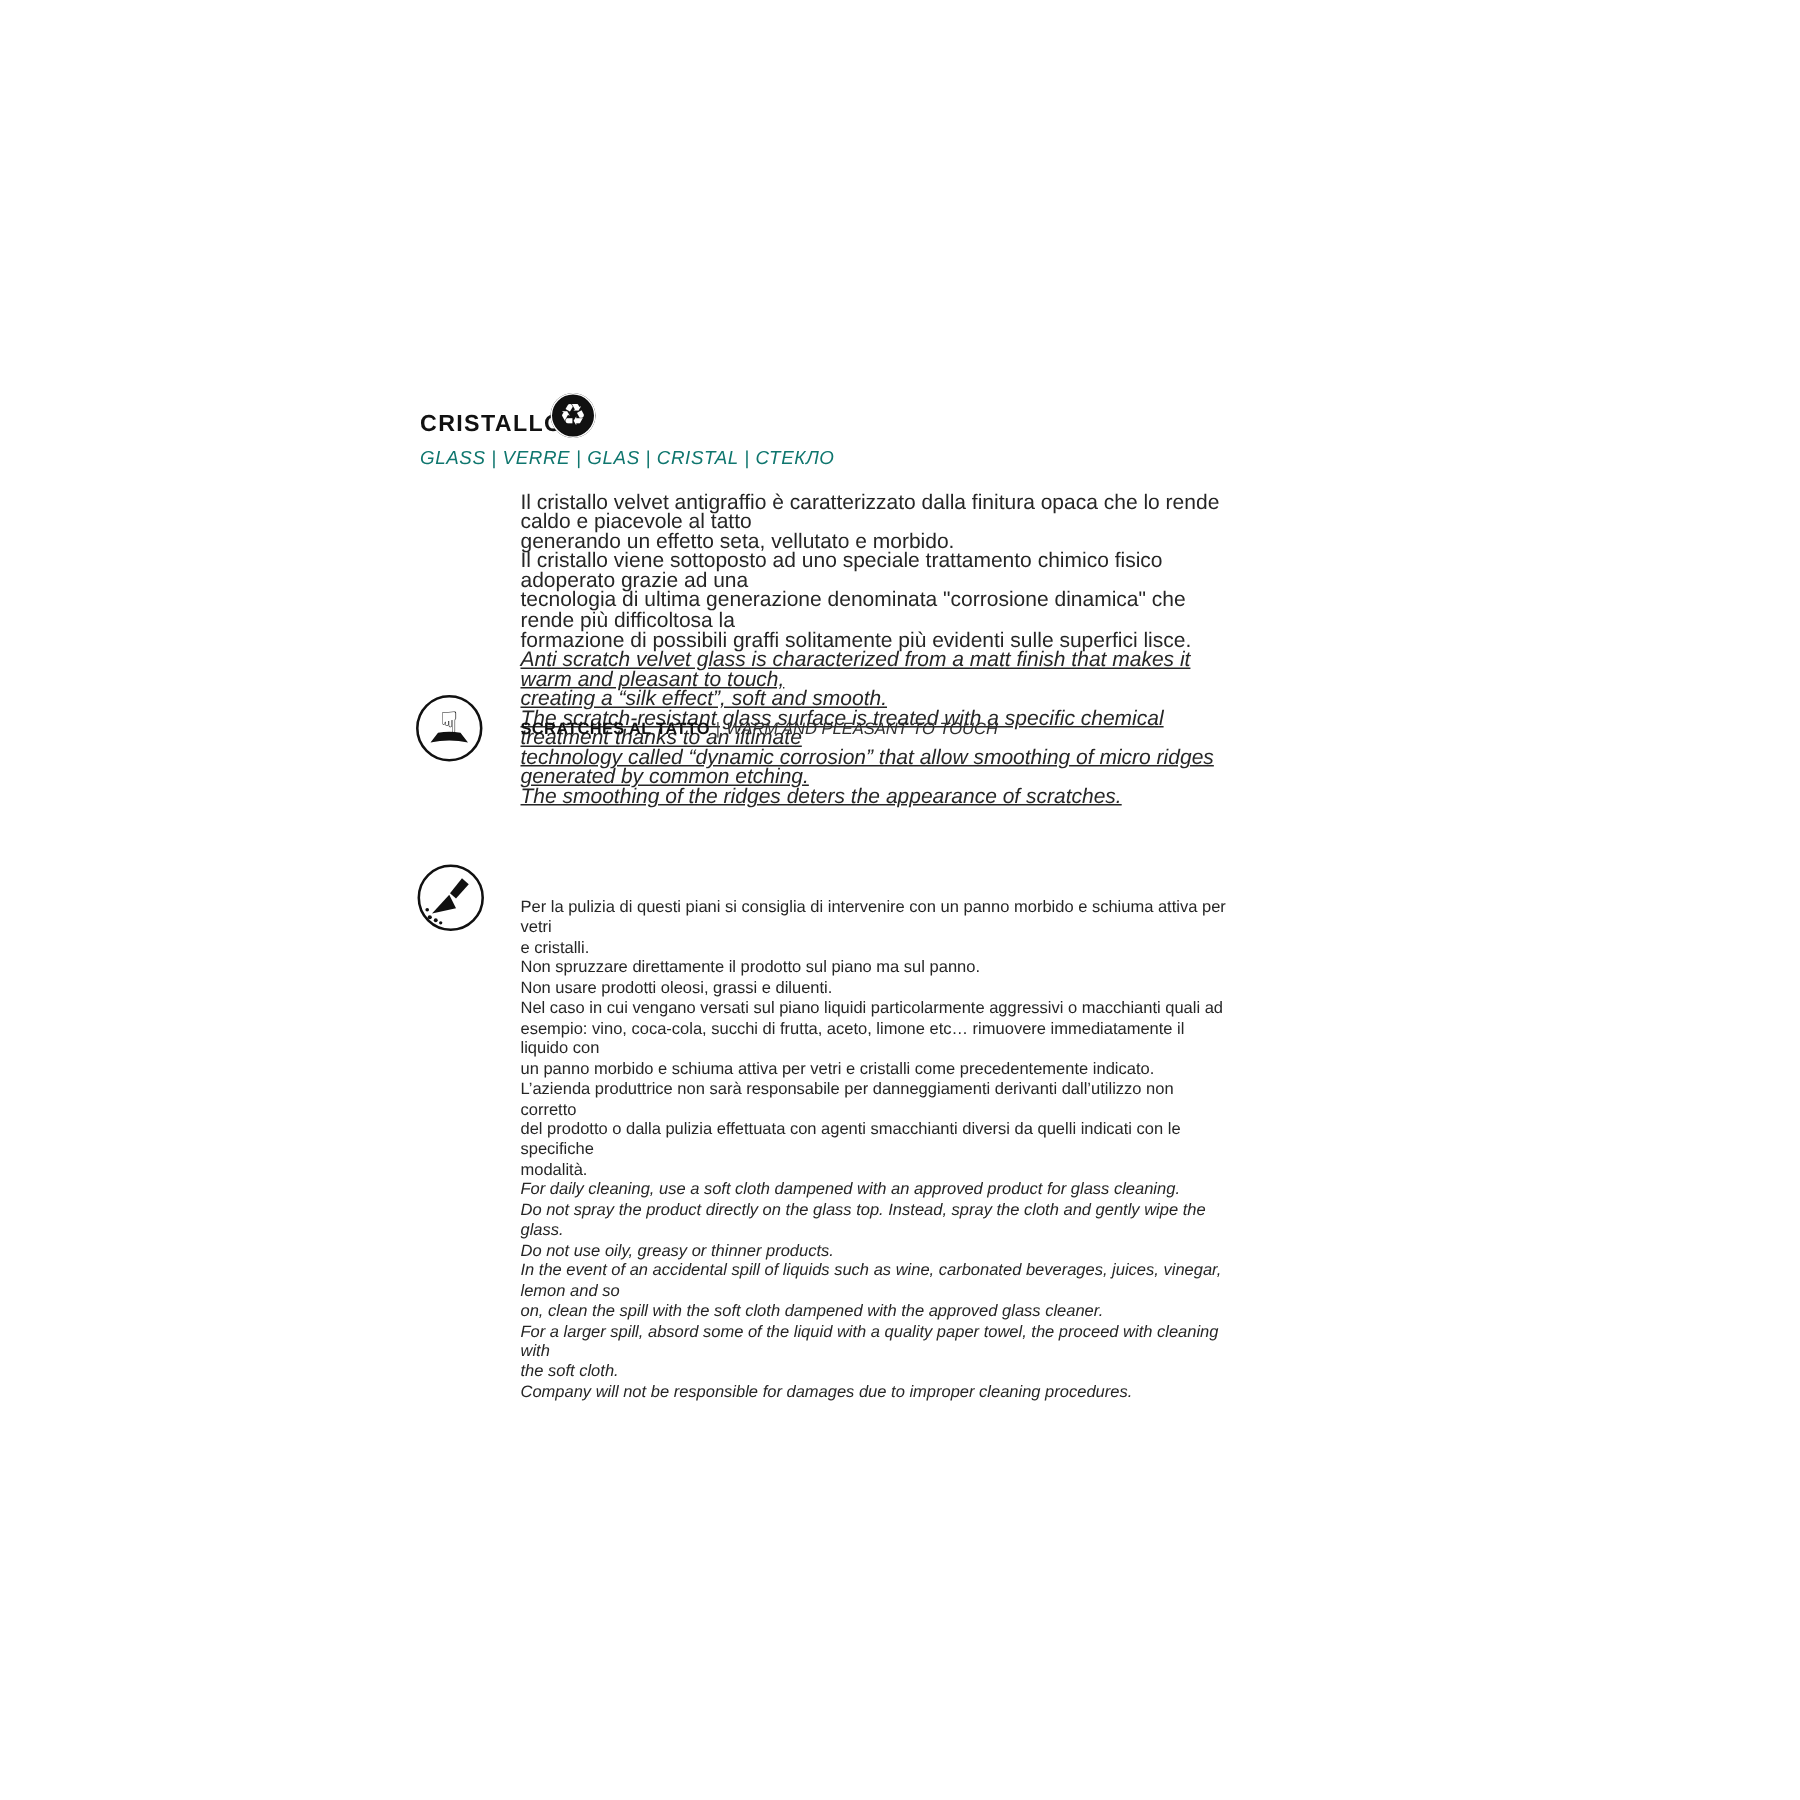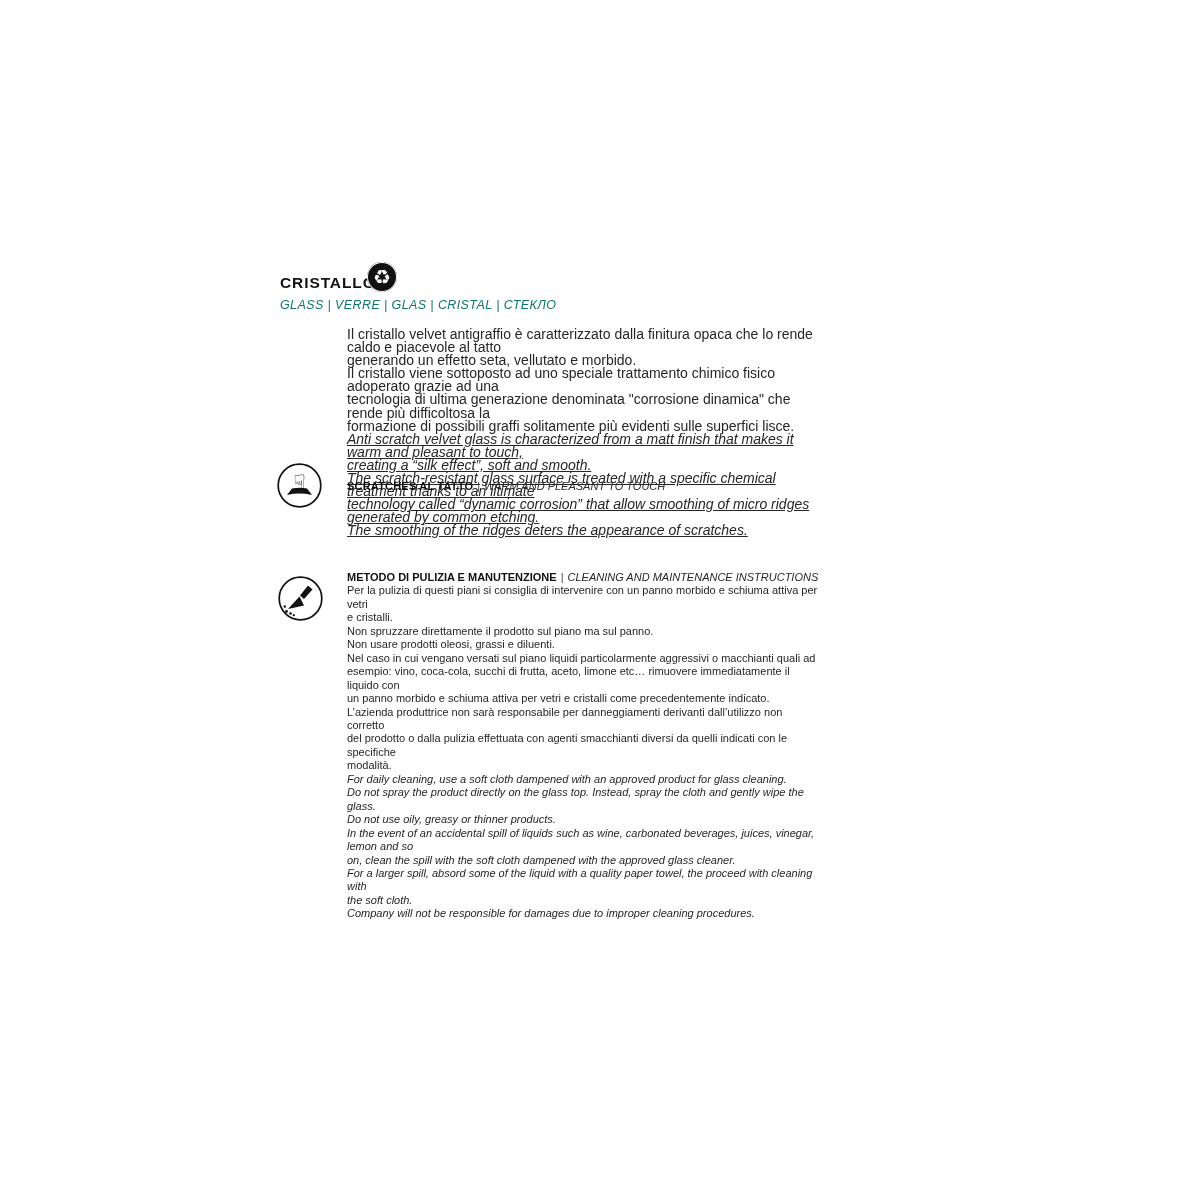--- a/index.html
+++ b/index.html
@@ -53,21 +53,21 @@
   .sep { margin: 0 4px; color: #444444; font-weight: 400; }
 
   
   .maint-icon { position: absolute; left: 278px; top: 576px; width: 45px; height: 45px; }
   .maintenance {
     position: absolute; left: 347px; top: 571px; width: 472px;
     font-size: 11px; line-height: 13.45px;
   }
   .maintenance .head strong { font-weight: 700; color: #111111; }
   .maintenance .head em { font-style: italic; }
-  .maintenance p.body-it { white-space: pre-line; }
+  .maintenance p.body-it { white-space: pre-line; margin-top: 28px; }
   .maintenance p.body-en { white-space: pre-line; font-style: italic; }
 </style>
 </head>
 <body>
 
 <div id="doc">
 
   <h1 class="page-title">CRISTALLO</h1>
   <span class="recycle-badge">♻</span>
   <div class="page-subtitle">GLASS | VERRE | GLAS | CRISTAL | СТЕКЛО</div>
@@ -101,23 +101,20 @@
     <circle cx="22.5" cy="22.5" r="21.3" fill="none" stroke="#111" stroke-width="1.7"></circle>
     <path d="M30 9.5 L34.5 13.5 L26 23 L22 19.5 Z" fill="#111"></path>
     <path d="M21.5 20.5 L10 33 L26 29.5 Z" fill="#111"></path>
     <circle cx="8.5" cy="35.5" r="1.4" fill="#111"></circle>
     <circle cx="12.5" cy="37.5" r="1.3" fill="#111"></circle>
     <circle cx="6.8" cy="30.5" r="1.2" fill="#111"></circle>
     <circle cx="15.8" cy="39.2" r="1.1" fill="#111"></circle>
   </svg>
 
   <section class="maintenance">
-    <p class="head">
-      <strong>METODO DI PULIZIA E MANUTENZIONE</strong><span class="sep">|</span><em>CLEANING AND MAINTENANCE INSTRUCTIONS</em>
-    </p>
     <p class="body-it">Per la pulizia di questi piani si consiglia di intervenire con un panno morbido e schiuma attiva per vetri
 e cristalli.
 Non spruzzare direttamente il prodotto sul piano ma sul panno.
 Non usare prodotti oleosi, grassi e diluenti.
 Nel caso in cui vengano versati sul piano liquidi particolarmente aggressivi o macchianti quali ad
 esempio: vino, coca-cola, succhi di frutta, aceto, limone etc… rimuovere immediatamente il liquido con
 un panno morbido e schiuma attiva per vetri e cristalli come precedentemente indicato.
 L’azienda produttrice non sarà responsabile per danneggiamenti derivanti dall’utilizzo non corretto
 del prodotto o dalla pulizia effettuata con agenti smacchianti diversi da quelli indicati con le specifiche
 modalità.</p>

